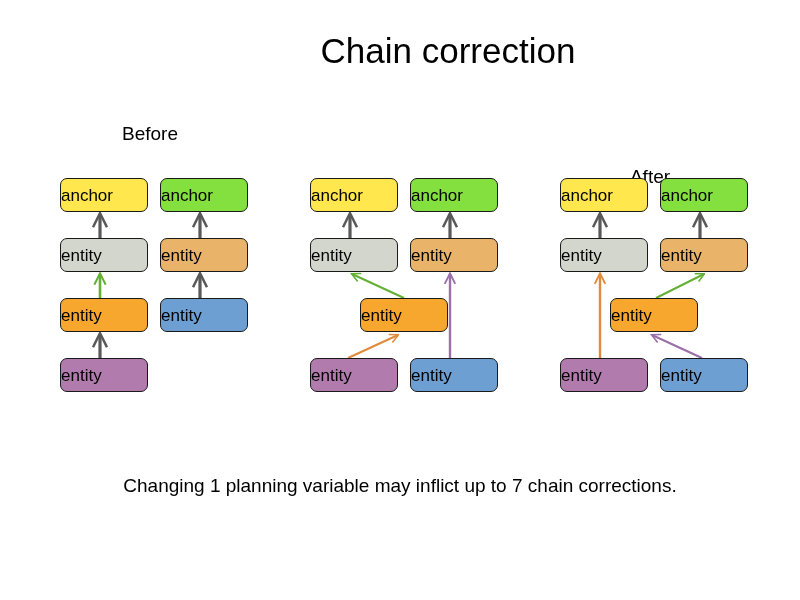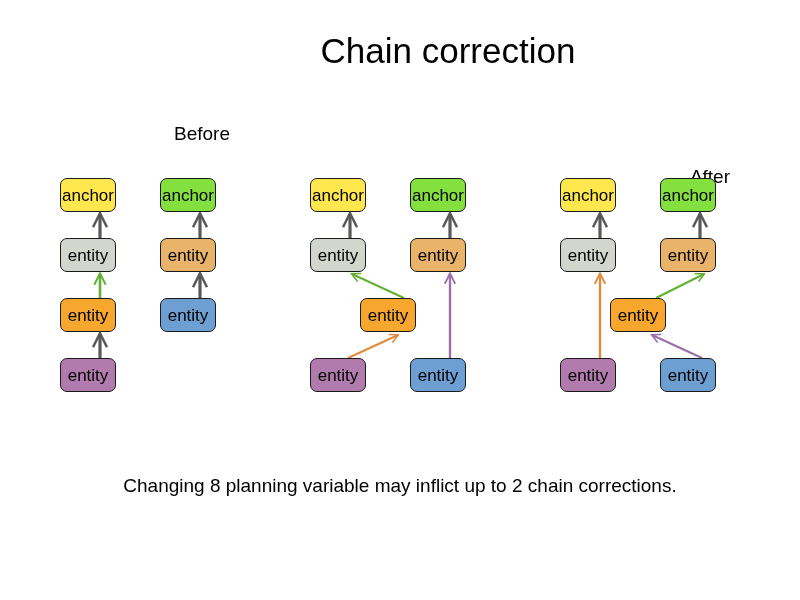--- a/index.html
+++ b/index.html
@@ -31,44 +31,44 @@
     line-height: 42px;
     font-weight: 400;
     color: #000;
     letter-spacing: 0px;
     padding-left: 48px;
   }
   .section-label {
     position: absolute;
     font-size: 19px;
     line-height: 24px;
-    text-align: right;
+    text-align: center;
     color: #000;
     width: 160px;
   }
   .caption {
     position: absolute;
     left: 0;
     top: 473px;
     width: 800px;
     text-align: center;
     font-size: 19px;
     line-height: 26px;
     color: #000;
   }
   .node {
     position: absolute;
-    width: 56px;
+    width: 88px;
     height: 34px;
     border: 1.6px solid #1a1a1a;
     border-radius: 7px;
     box-sizing: border-box;
     display: flex;
     align-items: center;
-    justify-content: center;
+    justify-content: flex-start;
     font-size: 17px;
     line-height: 19px;
     color: #000;
     z-index: 5;
   }
   svg.arrows {
     position: absolute;
     left: 0; top: 0;
     width: 800px;
     height: 600px;
@@ -213,15 +213,15 @@
         <span>entity</span>
       </div>
       <div class="node" style="left: 560px; top: 358px; background: rgb(178, 123, 174);">
         <span>entity</span>
       </div>
       <div class="node" style="left: 660px; top: 358px; background: rgb(110, 159, 211);">
         <span>entity</span>
       </div>
     </div>
 
-  <div class="caption">Changing 8 planning variable may inflict up to 2 chain corrections.</div>
+  <div class="caption">Changing 1 planning variable may inflict up to 7 chain corrections.</div>
 
 </div>
 
 </body></html>

